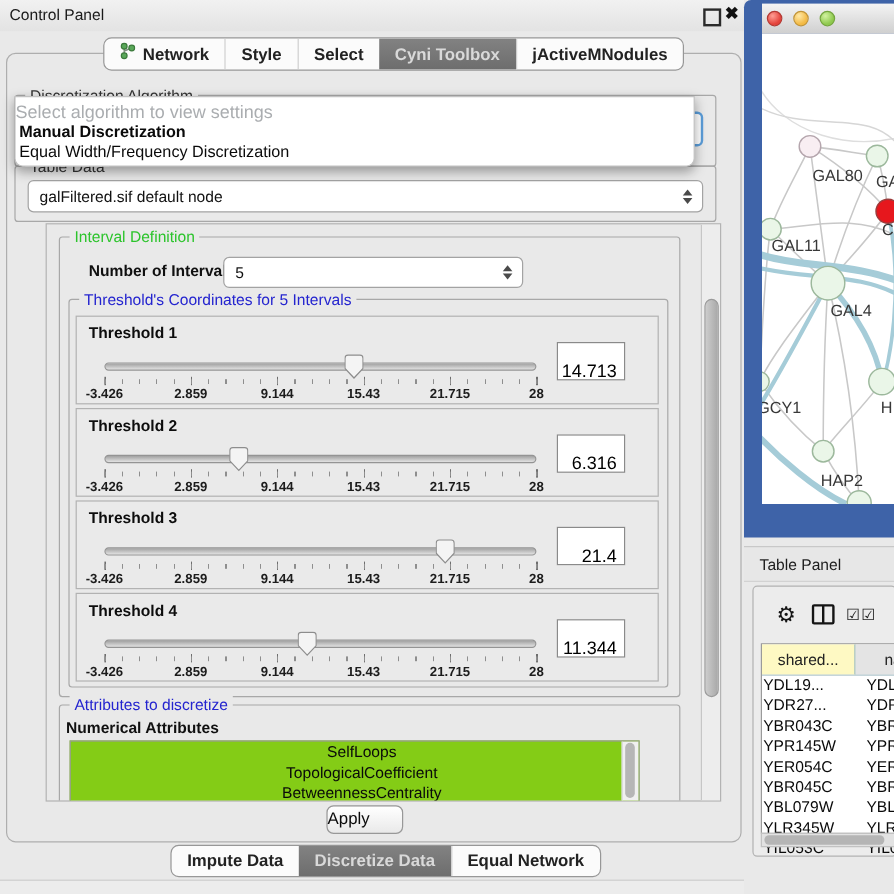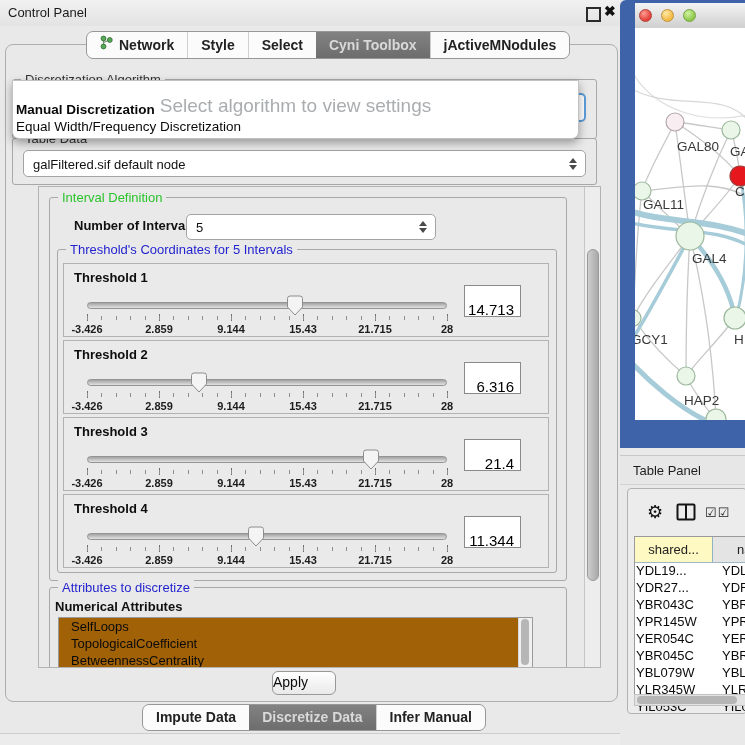--- a/index.html
+++ b/index.html
@@ -32,21 +32,21 @@
   .combo{background:#fff;border:1px solid #a3a3a3;border-radius:5px;box-sizing:border-box;}
   .combo .val{position:absolute;left:9px;top:50%;transform:translateY(-50%);font-size:13px;color:#111;white-space:nowrap;}
   .spin{position:absolute;right:8px;top:50%;transform:translateY(-50%);display:flex;flex-direction:column;gap:2px;}
   .spin i{display:block;width:0;height:0;border-left:4px solid transparent;border-right:4px solid transparent;}
   .spin .up{border-bottom:5px solid #4a4a4a;}
   .spin .dn{border-top:5px solid #4a4a4a;}
 
   
   .popup{left:12px;top:80px;width:565px;height:57px;background:#fff;border:1px solid #c2c2c2;
     border-radius:0 0 7px 7px;box-shadow:0 4px 10px rgba(0,0,0,.35);z-index:50;}
-  .popup .prompt{position:absolute;left:0;top:4px;width:100%;text-align:center;font-size:19px;color:#aaadb0;margin-top:10px;}
+  .popup .prompt{position:absolute;left:0;top:4px;width:100%;font-size:15px;color:#aaadb0;}
   .popup .opt{position:absolute;left:3px;font-size:13.5px;color:#0a0a0a;white-space:nowrap;}
   .popup .opt.b{font-weight:bold;top:21px;}
   .popup .opt.r{top:38px;}
 
   
   .pane{left:38px;top:186px;width:561px;height:480px;border:1px solid #b3b3b3;background:#e9e9e9;overflow:hidden;}
   .vsb{position:absolute;right:0;top:0;width:15px;height:100%;background:#ededed;border-left:1px solid #c6c6c6;}
   .vsb .vthumb{position:absolute;left:2px;top:62px;width:10px;height:330px;border-radius:6px;
     background:linear-gradient(90deg,#cdcdcd,#a9a9a9);border:1px solid #9a9a9a;}
 
@@ -62,21 +62,21 @@
   .ticks-minor{position:absolute;left:0;top:22px;width:361px;height:4px;
     background:repeating-linear-gradient(90deg,#8e8e8e 0,#8e8e8e 1px,transparent 1px,transparent 14.4px);}
   .ticks-major{position:absolute;left:0;top:20px;width:362px;height:7px;
     background:repeating-linear-gradient(90deg,#6e6e6e 0,#6e6e6e 1px,transparent 1px,transparent 72px);}
   .tick-labels{position:absolute;left:0;top:29px;width:360px;height:12px;}
   .tick-labels span{position:absolute;transform:translateX(-50%);font-size:11px;font-weight:bold;color:#1c1c1c;white-space:nowrap;}
   .tval{position:absolute;left:400px;top:21px;width:57px;height:32px;border:1px solid #8a8a8a;background:#fff;
     font-family:inherit;font-size:15px;color:#000;text-align:right;padding:16px 6px 0 0;box-sizing:border-box;}
 
   
-  .attr-list{position:absolute;left:19px;top:430px;width:473px;height:52px;background:#a16207;border:1px solid #9a9a9a;}
+  .attr-list{position:absolute;left:19px;top:430px;width:473px;height:52px;background:#84cc16;border:1px solid #9a9a9a;text-align:center;}
   .attr-item{font-size:13px;color:#0a0a0a;padding:1px 0 1px 12px;line-height:15px;white-space:nowrap;}
   .list-sb{position:absolute;right:0;top:0;width:13px;height:100%;background:#f0f0f0;border-left:1px solid #d7d7d7;}
   .list-sb .vthumb{position:absolute;left:2px;top:1px;width:8px;height:46px;border-radius:5px;background:#b6b6b6;}
 
   .apply-btn{left:272px;top:671px;width:62px;height:22px;border:1px solid #989898;border-radius:6px;
     background:linear-gradient(#ffffff,#e9e9e9);font-size:14px;color:#0b0b0b;text-align:left;line-height:21px;}
 
   .bottom-strip{left:0;top:733px;width:620px;height:12px;background:#ececec;border-top:1px solid #cdcdcd;}
 
   
@@ -307,21 +307,21 @@
   <div class="abs apply-btn">Apply</div>
 
   <div class="abs bottom-tabbar">
     <div class="tab">
         <span>Impute Data</span>
       </div>
     <div class="tab selected">
         <span>Discretize Data</span>
       </div>
     <div class="tab">
-        <span>Infer Manual</span>
+        <span>Equal Network</span>
       </div>
   </div>
 
   <div class="abs bottom-strip"></div>
 
   <div class="abs net-frame"></div>
   <div class="abs net-titlebar">
     <div class="tl red"></div>
     <div class="tl yel"></div>
     <div class="tl grn"></div>

